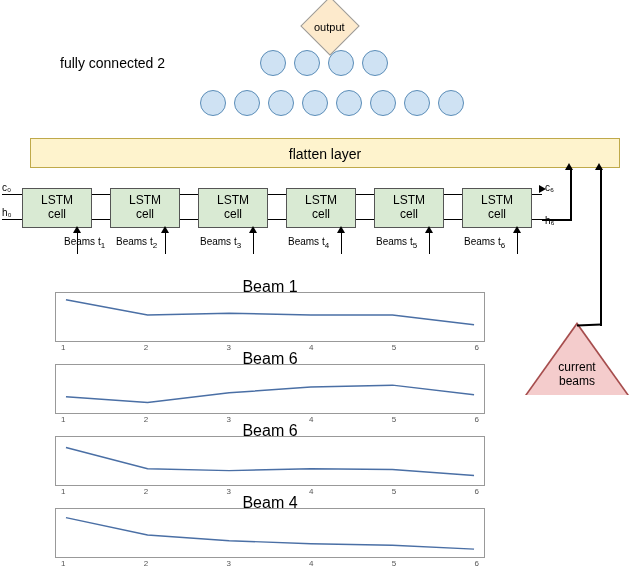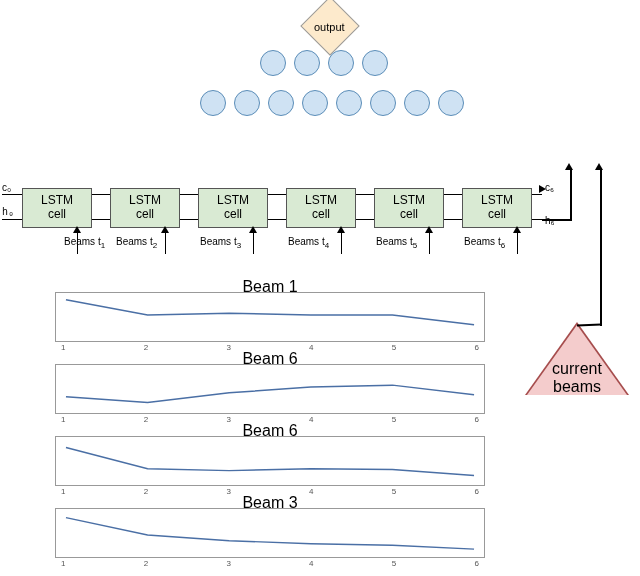--- a/index.html
+++ b/index.html
@@ -117,21 +117,21 @@
   .triangle-border {
     position: absolute;
     width: 0; height: 0;
     border-left: 52px solid transparent;
     border-right: 52px solid transparent;
     border-bottom: 73px solid #a64d4d;
   }
   .tri-label {
     position: absolute;
     text-align: center;
-    font-size: 16px;
+    font-size: 12px;
     width: 70px;
   }
 
   .beam-title {
     position: absolute;
     font-size: 16px;
     text-align: center;
     width: 100px;
   }
   .plot {
@@ -152,42 +152,46 @@
   }
 </style>
 </head>
 <body>
 <div class="stage">
 
   <div class="diamond" style="left:309px; top:5px;">
     <span>output</span>
   </div>
 
+  <div class="row-label" style="left:60px; top:55px;">fully connected 2</div>
   <div id="fc2-circles">
       <div class="circle" style="left: 260px; top: 50px;"></div>
       <div class="circle" style="left: 294px; top: 50px;"></div>
       <div class="circle" style="left: 328px; top: 50px;"></div>
       <div class="circle" style="left: 362px; top: 50px;"></div>
     </div>
 
   <div id="fc1-circles">
       <div class="circle" style="left: 200px; top: 90px;"></div>
       <div class="circle" style="left: 234px; top: 90px;"></div>
       <div class="circle" style="left: 268px; top: 90px;"></div>
       <div class="circle" style="left: 302px; top: 90px;"></div>
       <div class="circle" style="left: 336px; top: 90px;"></div>
       <div class="circle" style="left: 370px; top: 90px;"></div>
       <div class="circle" style="left: 404px; top: 90px;"></div>
       <div class="circle" style="left: 438px; top: 90px;"></div>
     </div>
 
+  <div class="flatten" style="top:138px;">
+    <span>flatten layer</span>
+  </div>
 
   <div class="smalltxt" style="left:2px; top:182px;">c₀</div>
   <div class="hline" style="left:2px; top:194px; width:540px;"></div>
-  <div class="smalltxt" style="left:2px; top:207px;font-family:Liberation Mono, monospace;">h₀</div>
+  <div class="smalltxt" style="left:2px; top:207px;">h₀</div>
   <div class="hline" style="left:2px; top:219px; width:540px;"></div>
   <div class="smalltxt" style="left:545px; top:182px;">c₆</div>
   <div class="smalltxt" style="left:545px; top:215px;">h₆</div>
 
   <div class="uparrow" style="left:540px; top:189px; height:1px; transform:rotate(90deg); transform-origin:left top;"></div>
 
   <div id="lstm-cells">
       <div class="lstm" style="left: 22px; top: 188px;"><span>LSTM<br>cell</span></div>
       <div class="beamlbl" style="left: 24px; top: 236px; margin-left: 40px;">Beams t<sub>1</sub></div>
       <div class="uparrow" style="left: 77px; top: 232px;"></div>
@@ -257,21 +261,21 @@
         </svg>
       </div>
       <div class="xticks" style="left: 55px; top: 487px;">
         <span>1</span>
         <span>2</span>
         <span>3</span>
         <span>4</span>
         <span>5</span>
         <span>6</span>
       </div>
-      <div class="beam-title" style="left: 220px; top: 494px;">Beam 3</div>
+      <div class="beam-title" style="left: 220px; top: 494px;">Beam 4</div>
       <div class="plot" style="left: 55px; top: 508px;">
         <svg viewBox="0 0 430 50" preserveAspectRatio="none">
           <polyline points="10.0,9.0 92.0,27.0 174.0,33.0 256.0,36.2 338.0,37.8 420.0,41.8 " fill="none" stroke="#4a6fa5" stroke-width="1.5"></polyline>
         </svg>
       </div>
       <div class="xticks" style="left: 55px; top: 559px;">
         <span>1</span>
         <span>2</span>
         <span>3</span>
         <span>4</span>

